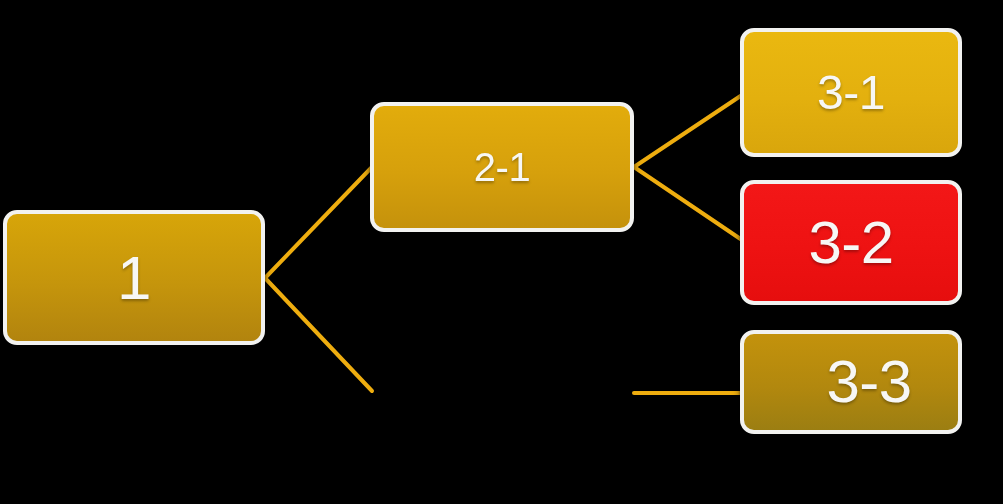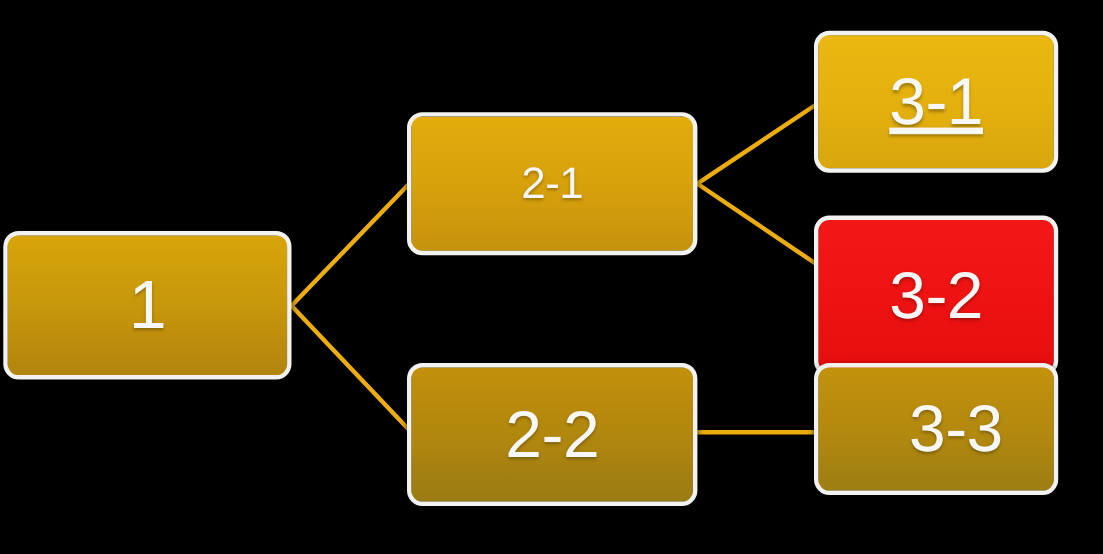--- a/index.html
+++ b/index.html
@@ -61,30 +61,30 @@
   #node-2-2 {
     left: 370px; top: 330px; width: 264px; height: 130px;
     background: linear-gradient(180deg, #c2900b 0%, #b0860e 55%, #9a7b13 100%);
   }
   #node-2-2 .label { font-size: 60px; }
 
   #node-3-1 {
     left: 740px; top: 28px; width: 222px; height: 129px;
     background: linear-gradient(180deg, #eab810 0%, #e3b00e 55%, #d9a60c 100%);
   }
-  #node-3-1 .label { font-size: 60px; text-decoration: underline; }
+  #node-3-1 .label { font-size: 48px; }
 
   #node-3-2 {
-    left: 740px; top: 196px; width: 222px; height: 146px;
+    left: 740px; top: 180px; width: 222px; height: 125px;
     background: linear-gradient(180deg, #f31717 0%, #ee1212 55%, #e60e0e 100%);
   }
   #node-3-2 .label { font-size: 60px; }
 
   #node-3-3 {
-    left: 740px; top: 330px; width: 222px; height: 120px;
+    left: 740px; top: 330px; width: 222px; height: 104px;
     background: linear-gradient(180deg, #c3920c 0%, #b2880e 55%, #9c7e12 100%);
     padding-left: 36px;
   }
   #node-3-3 .label { font-size: 60px; }
 </style>
 </head>
 <body>
 
 <div id="stage">
 
@@ -97,23 +97,20 @@
   </svg>
 
   <div class="node" id="node-1">
     <span class="label">1</span>
   </div>
 
   <div class="node" id="node-2-1">
     <span class="label">2-1</span>
   </div>
 
-  <div class="node" id="node-2-2">
-    <span class="label">2-2</span>
-  </div>
 
   <div class="node" id="node-3-1">
     <span class="label">3-1</span>
   </div>
 
   <div class="node" id="node-3-2">
     <span class="label">3-2</span>
   </div>
 
   <div class="node" id="node-3-3">

